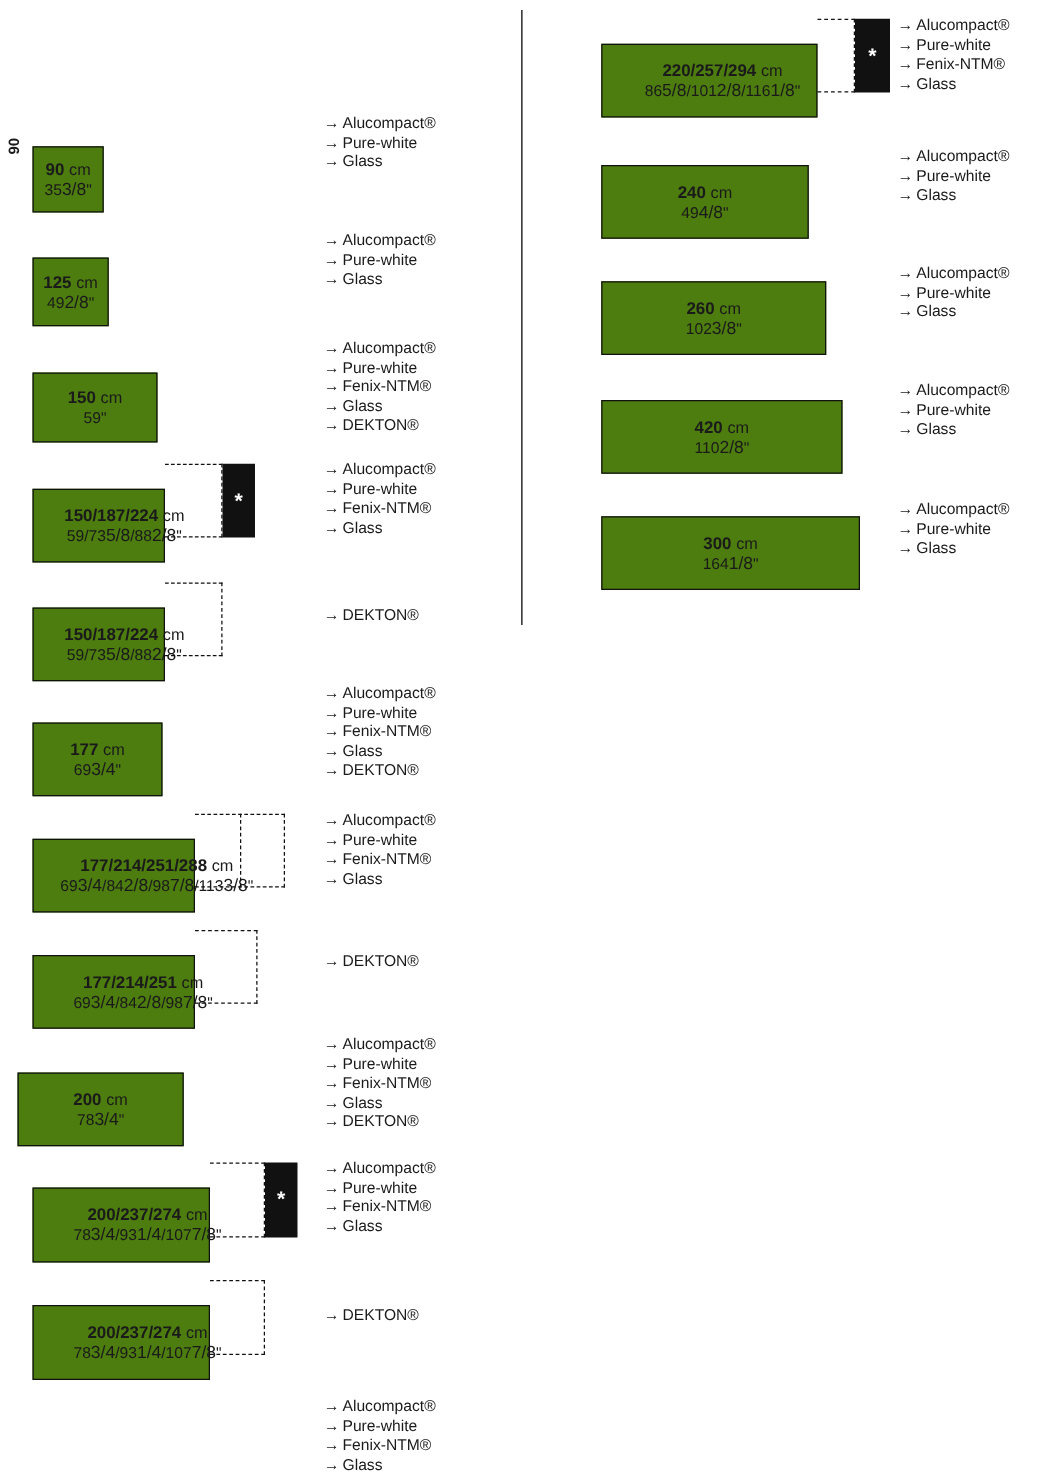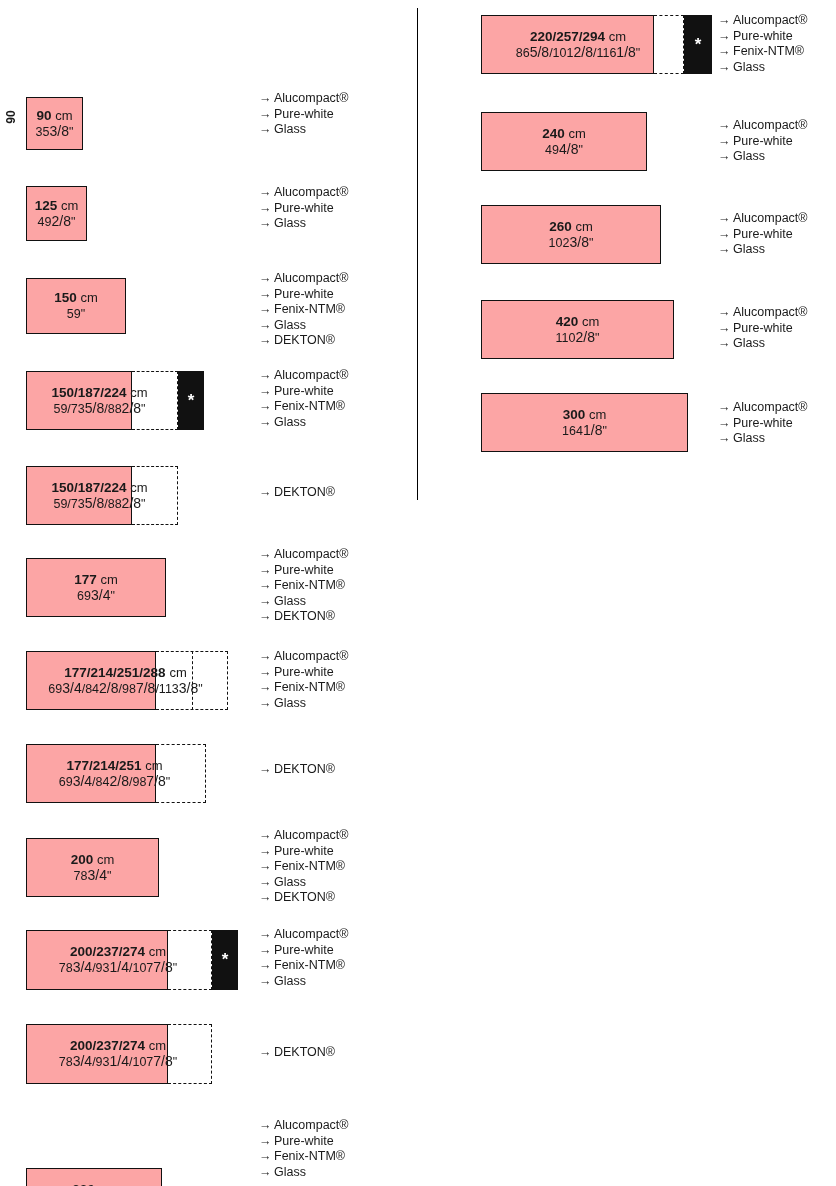--- a/index.html
+++ b/index.html
@@ -65,21 +65,22 @@
   }
 
   
   .row {
     position: absolute;
   }
   .box {
     position: absolute;
     border: 1.6px solid #111;
     box-sizing: border-box;
-    background: #fca5a5;
+    background: #4d7c0f;
+    margin-top: 20px;
   }
   .box-label {
     position: absolute;
     left: 0;
     right: 0;
     top: 50%;
     transform: translateY(-50%);
     text-align: center;
     line-height: 15px;
     pointer-events: none;
@@ -223,21 +224,21 @@
         <div class="line-in"><span>59/73</span><span class="frac">5/8</span><span>/88</span><span class="frac">2/8</span><span>"</span></div>
       </div>
     </div>
     <div class="ext" style="left:132px; top:466px; width:46px; height:59px;"></div>
     <div class="materials" style="left:259px; top:485px;">
       <div><span class="arrow">→</span><span>DEKTON®</span></div>
     </div>
   </div>
 
   <div class="row">
-    <div class="box" style="left:26px; top:558px; width:140px; height:59px;">
+    <div class="box" style="left:26px; top:558px; width:104px; height:59px;">
       <div class="box-label">
         <div class="line-cm"><span>177</span> <span class="unit">cm</span></div>
         <div class="line-in"><span>69</span><span class="frac">3/4</span><span>"</span></div>
       </div>
     </div>
     <div class="materials" style="left:259px; top:547px;">
       <div><span class="arrow">→</span><span>Alucompact®</span></div>
       <div><span class="arrow">→</span><span>Pure-white</span></div>
       <div><span class="arrow">→</span><span>Fenix-NTM®</span></div>
       <div><span class="arrow">→</span><span>Glass</span></div>
@@ -269,21 +270,21 @@
         <div class="line-in"><span>69</span><span class="frac">3/4</span><span>/84</span><span class="frac">2/8</span><span>/98</span><span class="frac">7/8</span><span>"</span></div>
       </div>
     </div>
     <div class="ext" style="left:156px; top:744px; width:50px; height:59px;"></div>
     <div class="materials" style="left:259px; top:762px;">
       <div><span class="arrow">→</span><span>DEKTON®</span></div>
     </div>
   </div>
 
   <div class="row">
-    <div class="box" style="left:26px; top:838px; width:133px; height:59px;">
+    <div class="box" style="left:14px; top:838px; width:133px; height:59px;">
       <div class="box-label">
         <div class="line-cm"><span>200</span> <span class="unit">cm</span></div>
         <div class="line-in"><span>78</span><span class="frac">3/4</span><span>"</span></div>
       </div>
     </div>
     <div class="materials" style="left:259px; top:828px;">
       <div><span class="arrow">→</span><span>Alucompact®</span></div>
       <div><span class="arrow">→</span><span>Pure-white</span></div>
       <div><span class="arrow">→</span><span>Fenix-NTM®</span></div>
       <div><span class="arrow">→</span><span>Glass</span></div>

